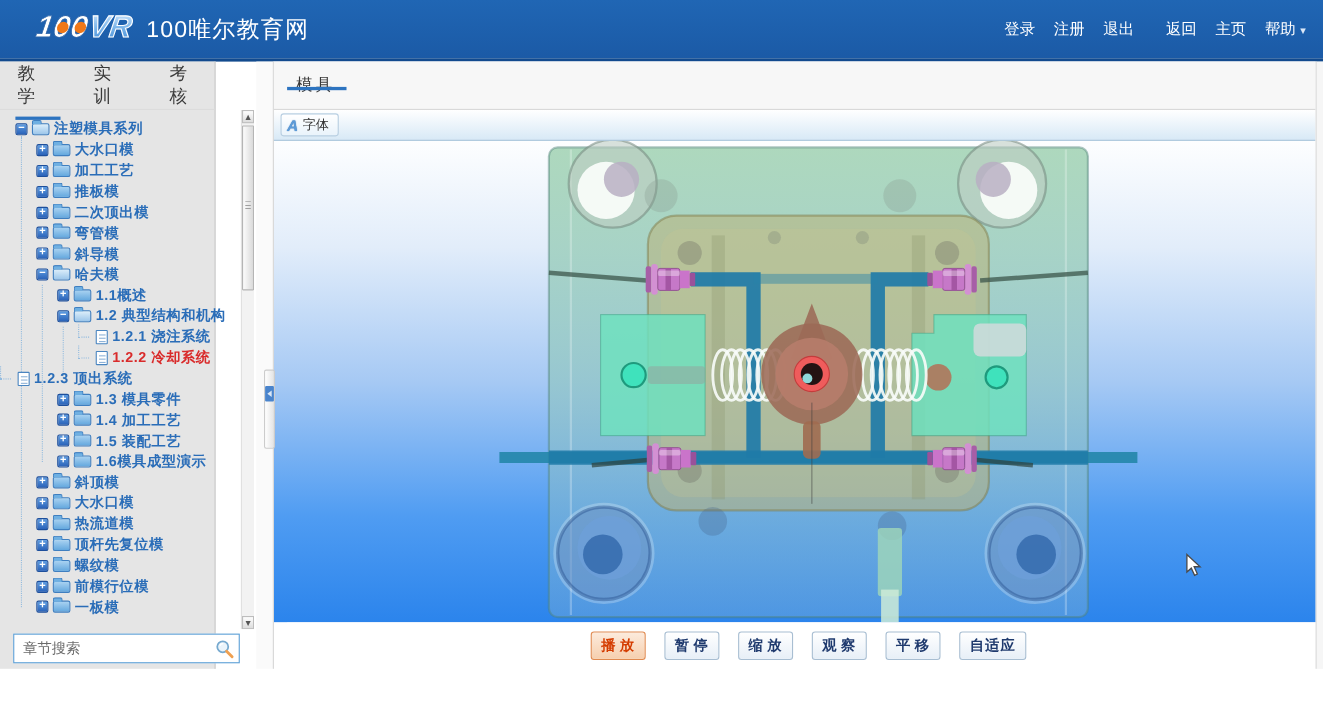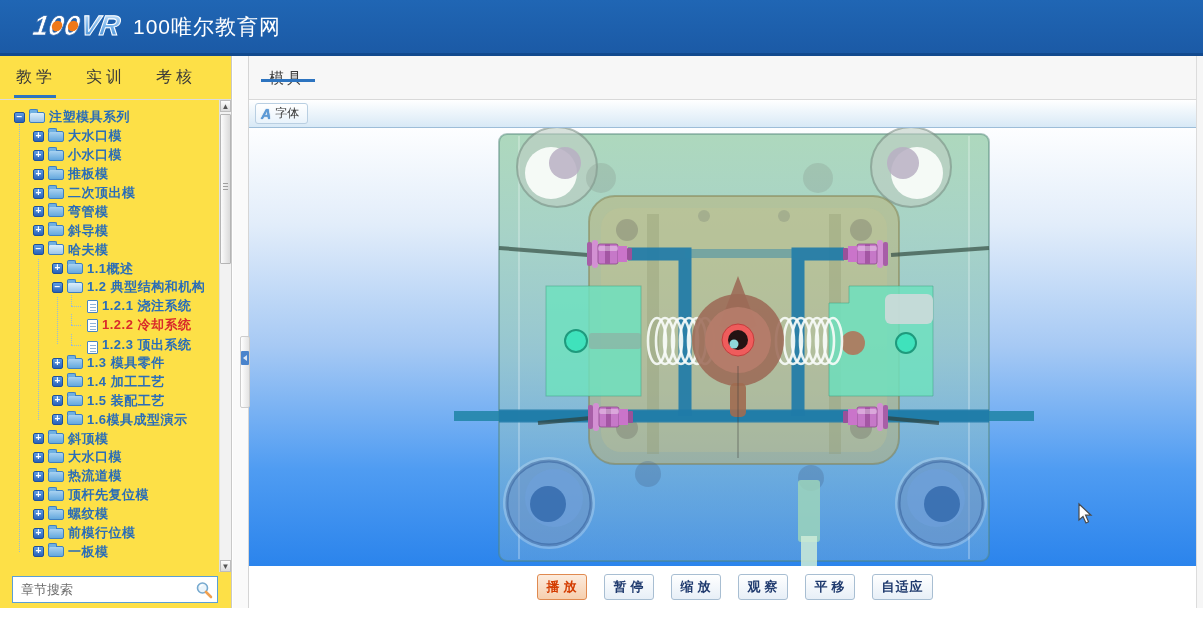--- a/index.html
+++ b/index.html
@@ -10,21 +10,21 @@
   .header { position:absolute; left:0; top:0; width:1203px; height:56px;
     background:linear-gradient(#2066b4,#1b5aa6); border-bottom:3px solid #124a8e; display:flex; align-items:center; }
   .logo { margin-left:28px; flex:none; }
   .site-title { color:#fff; font-size:21px; margin-left:10px; letter-spacing:1px; }
   .hnav { margin-left:auto; margin-right:16px; display:flex; align-items:center; gap:17px; }
   .hnav .nav-link { color:#fff; font-size:14px; cursor:pointer; white-space:nowrap; }
   .hnav .nav-link.gap { margin-left:12px; }
   .caret { font-size:10px; margin-left:4px; color:#dce8f8; }
 
   
-  .sidebar { position:absolute; left:0; top:56px; width:232px; height:552px; background:#fde047; border-right:1px solid #c9c9c9; }
+  .sidebar { position:absolute; left:0; top:56px; width:196px; height:552px; background:#e5e5e5; border-right:1px solid #c9c9c9; }
   .side-tabs { height:44px; border-bottom:1px solid #dcdcdc; display:flex; align-items:center; padding-left:14px; gap:26px; }
   .side-tab { position:relative; font-size:16px; color:#3a3a3a; letter-spacing:4px; padding:9px 2px; cursor:pointer; }
   .side-tab.active::after { content:""; position:absolute; left:0; right:2px; bottom:-1px; height:3px; background:#2d74c0; }
 
   .tree { position:absolute; left:0; top:44px; width:231px; height:472px; overflow:hidden; }
   .tree-rows { position:absolute; left:0; top:0; right:12px; padding-top:8px; z-index:1; }
   .tree-row { display:flex; align-items:center; height:18.9px; gap:4px; white-space:nowrap; cursor:pointer; position:relative; z-index:1; }
   .expander { flex:none; width:11px; height:11px; background:linear-gradient(#5e9de2,#2a62b8); border:1px solid #1d4f9c;
     border-radius:2px; color:#fff; font-size:10px; line-height:8px; text-align:center; font-weight:bold; cursor:pointer; }
   .elbow { flex:none; width:12px; height:18px; position:relative; }
@@ -116,20 +116,28 @@
         </defs>
         <g transform="skewX(-8) translate(4,0)" font-weight="bold" font-style="italic">
           <text x="4" y="30" font-size="28" fill="#ffffff" stroke="#2a62a8" stroke-width="0.7">100</text>
           <circle cx="28" cy="21" r="5.2" fill="#f07818"></circle>
           <circle cx="44" cy="21" r="5.2" fill="#f07818"></circle>
           <text x="52" y="30" font-size="28" fill="url(#vrG)" stroke="#ffffff" stroke-width="1">VR</text>
         </g>
       </svg>
     </div>
     <div class="site-title">100唯尔教育网</div>
+    <div class="hnav" id="header-nav">
+        <span class="nav-link">登录</span>
+        <span class="nav-link">注册</span>
+        <span class="nav-link">退出</span>
+        <span class="nav-link gap">返回</span>
+        <span class="nav-link">主页</span>
+        <span class="nav-link">帮助<span class="caret">▾</span></span>
+      </div>
   </div>
 
   <div class="sidebar">
     <div class="side-tabs" id="sidebar-tabs">
         <div class="side-tab active">教学</div>
         <div class="side-tab">实训</div>
         <div class="side-tab">考核</div>
       </div>
     <div class="tree">
       <div class="tline" style="left:19px; top:24px; height:428px;"></div>
@@ -142,21 +150,21 @@
             <span class="tlabel">注塑模具系列</span>
           </div>
           <div class="tree-row" style="padding-left: 33px;">
             <span class="expander">+</span>
             <span class="ticon folder"></span>
             <span class="tlabel">大水口模</span>
           </div>
           <div class="tree-row" style="padding-left: 33px;">
             <span class="expander">+</span>
             <span class="ticon folder"></span>
-            <span class="tlabel">小水口模</span>
+            <span class="tlabel">加工工艺</span>
           </div>
           <div class="tree-row" style="padding-left: 33px;">
             <span class="expander">+</span>
             <span class="ticon folder"></span>
             <span class="tlabel">推板模</span>
           </div>
           <div class="tree-row" style="padding-left: 33px;">
             <span class="expander">+</span>
             <span class="ticon folder"></span>
             <span class="tlabel">二次顶出模</span>
@@ -189,21 +197,21 @@
           <div class="tree-row" style="padding-left: 71px;">
             <span class="elbow"></span>
             <span class="ticon file"></span>
             <span class="tlabel">1.2.1 浇注系统</span>
           </div>
           <div class="tree-row" style="padding-left: 71px;">
             <span class="elbow"></span>
             <span class="ticon file"></span>
             <span class="tlabel sel">1.2.2 冷却系统</span>
           </div>
-          <div class="tree-row" style="padding-left: 71px; align-items: flex-end;">
+          <div class="tree-row" style="">
             <span class="elbow"></span>
             <span class="ticon file"></span>
             <span class="tlabel">1.2.3 顶出系统</span>
           </div>
           <div class="tree-row" style="padding-left: 52px;">
             <span class="expander">+</span>
             <span class="ticon folder"></span>
             <span class="tlabel">1.3 模具零件</span>
           </div>
           <div class="tree-row" style="padding-left: 52px;">

